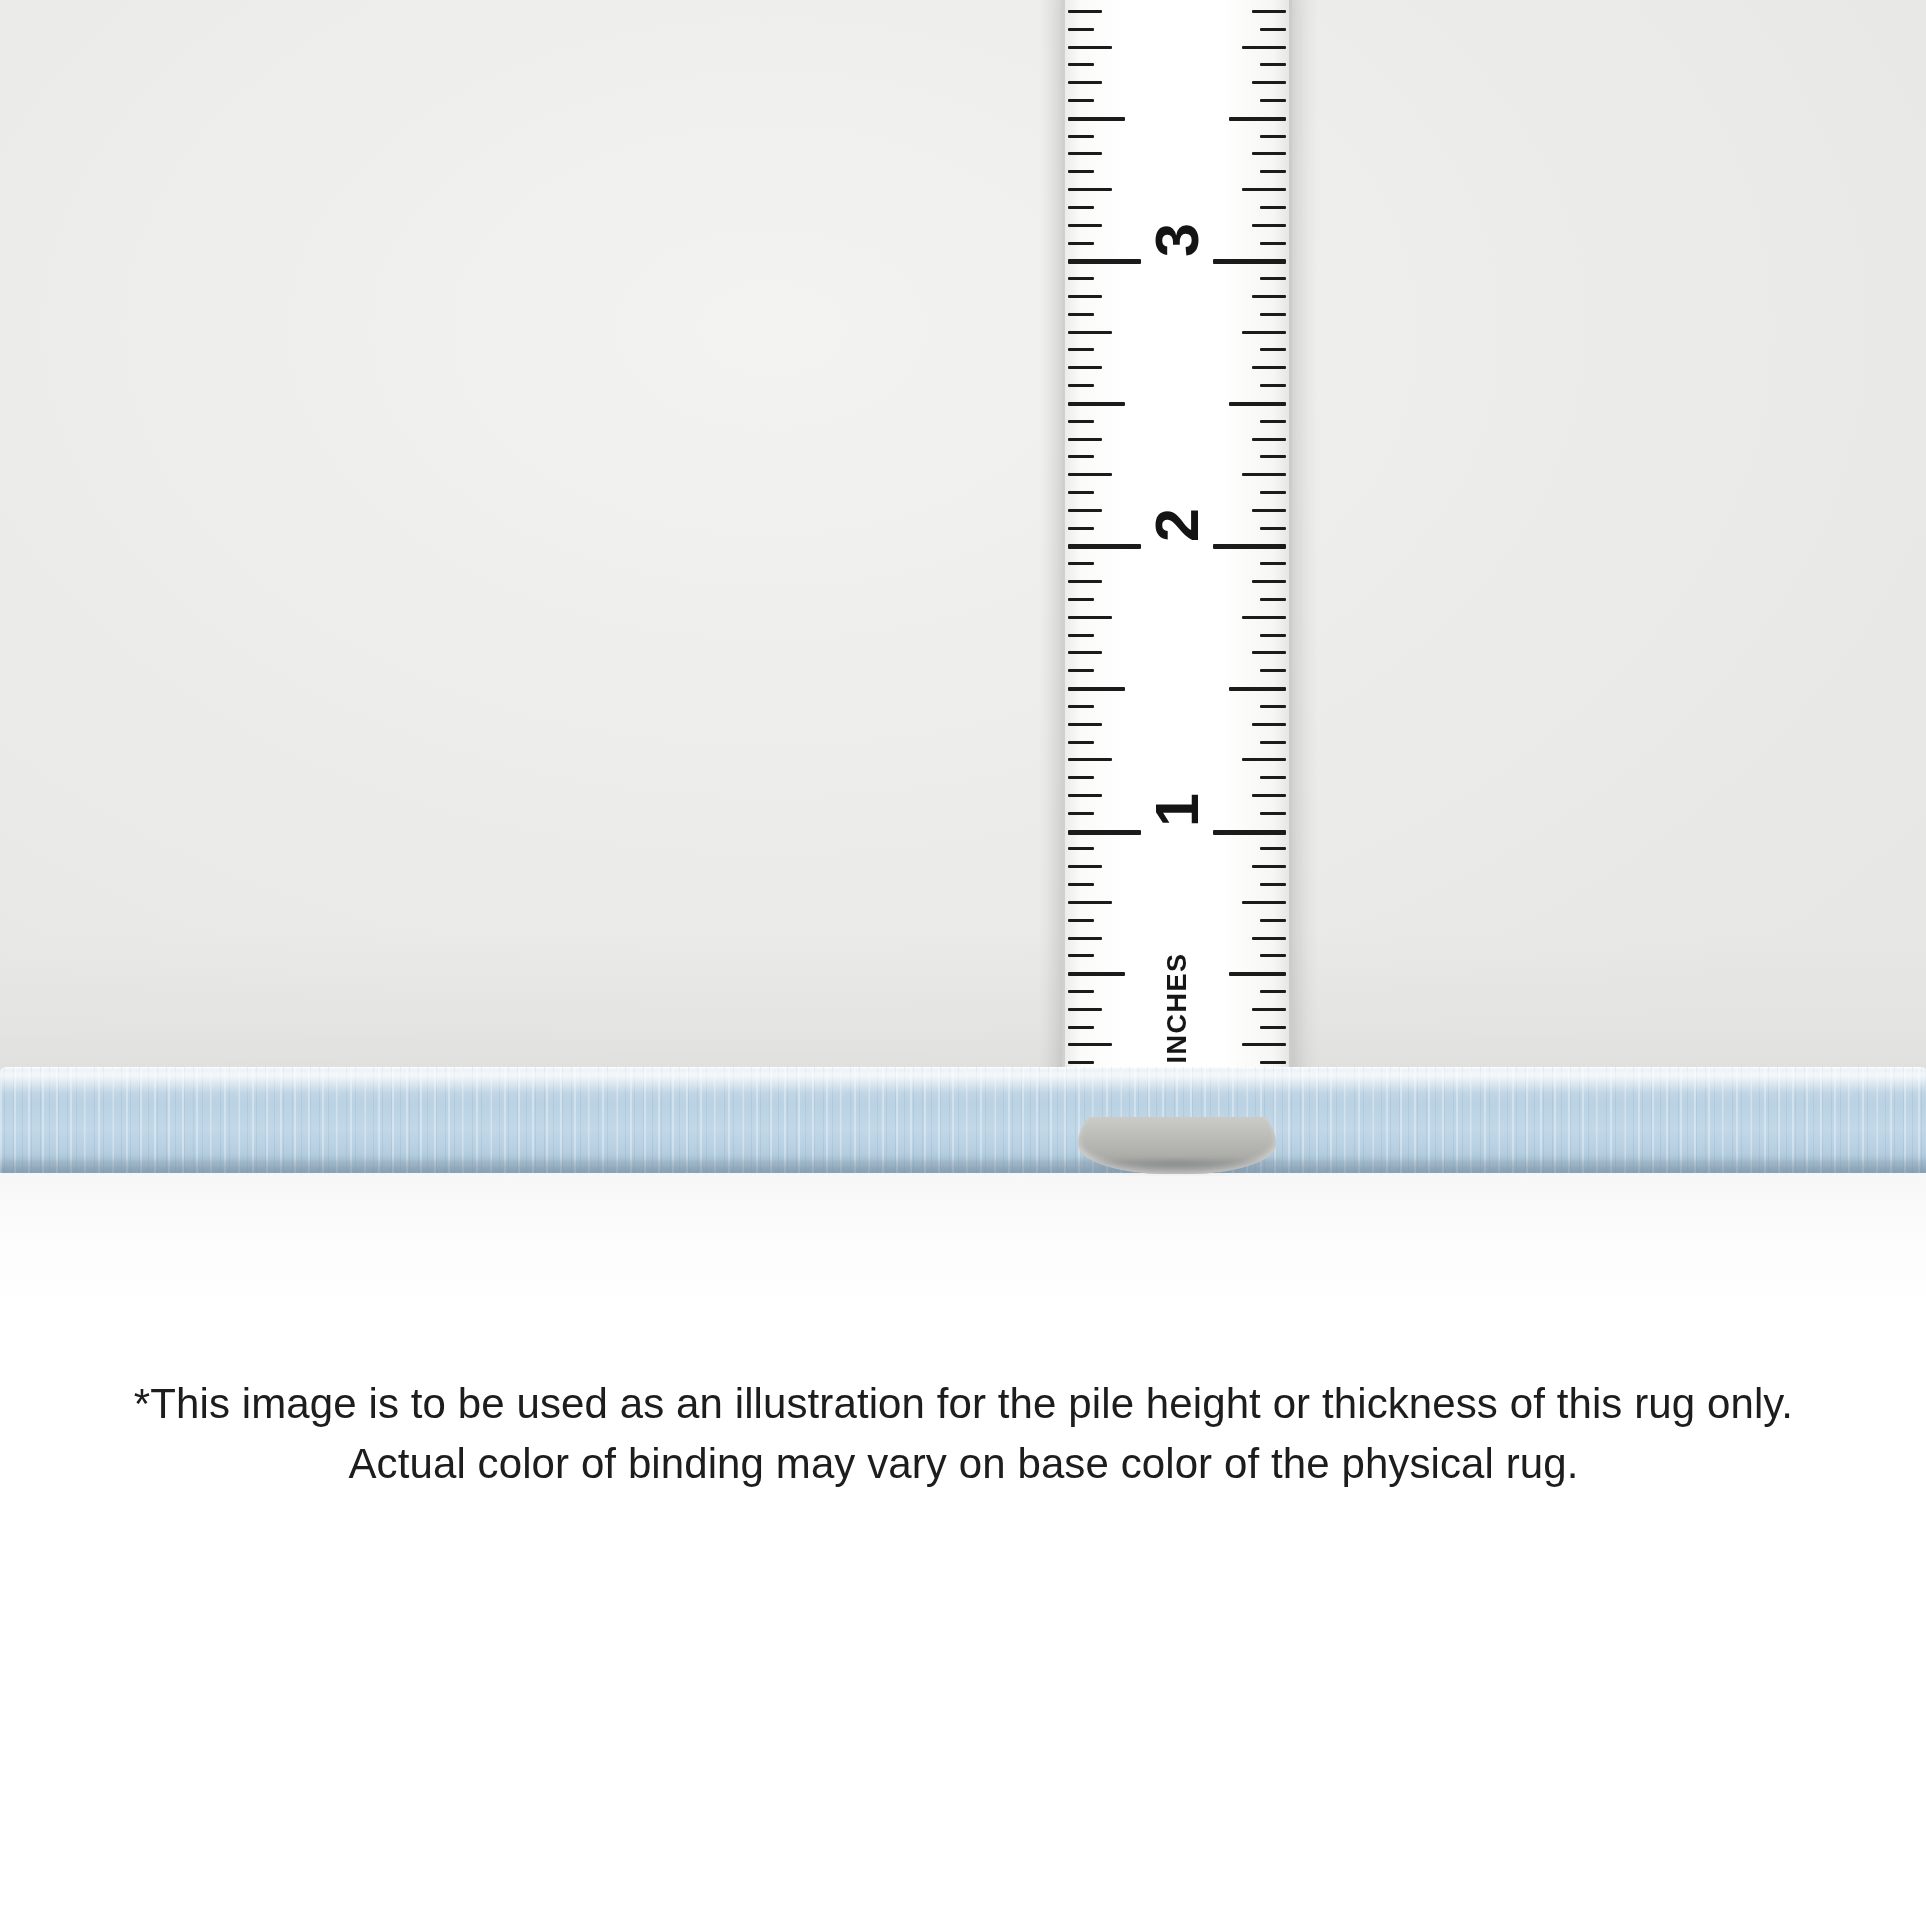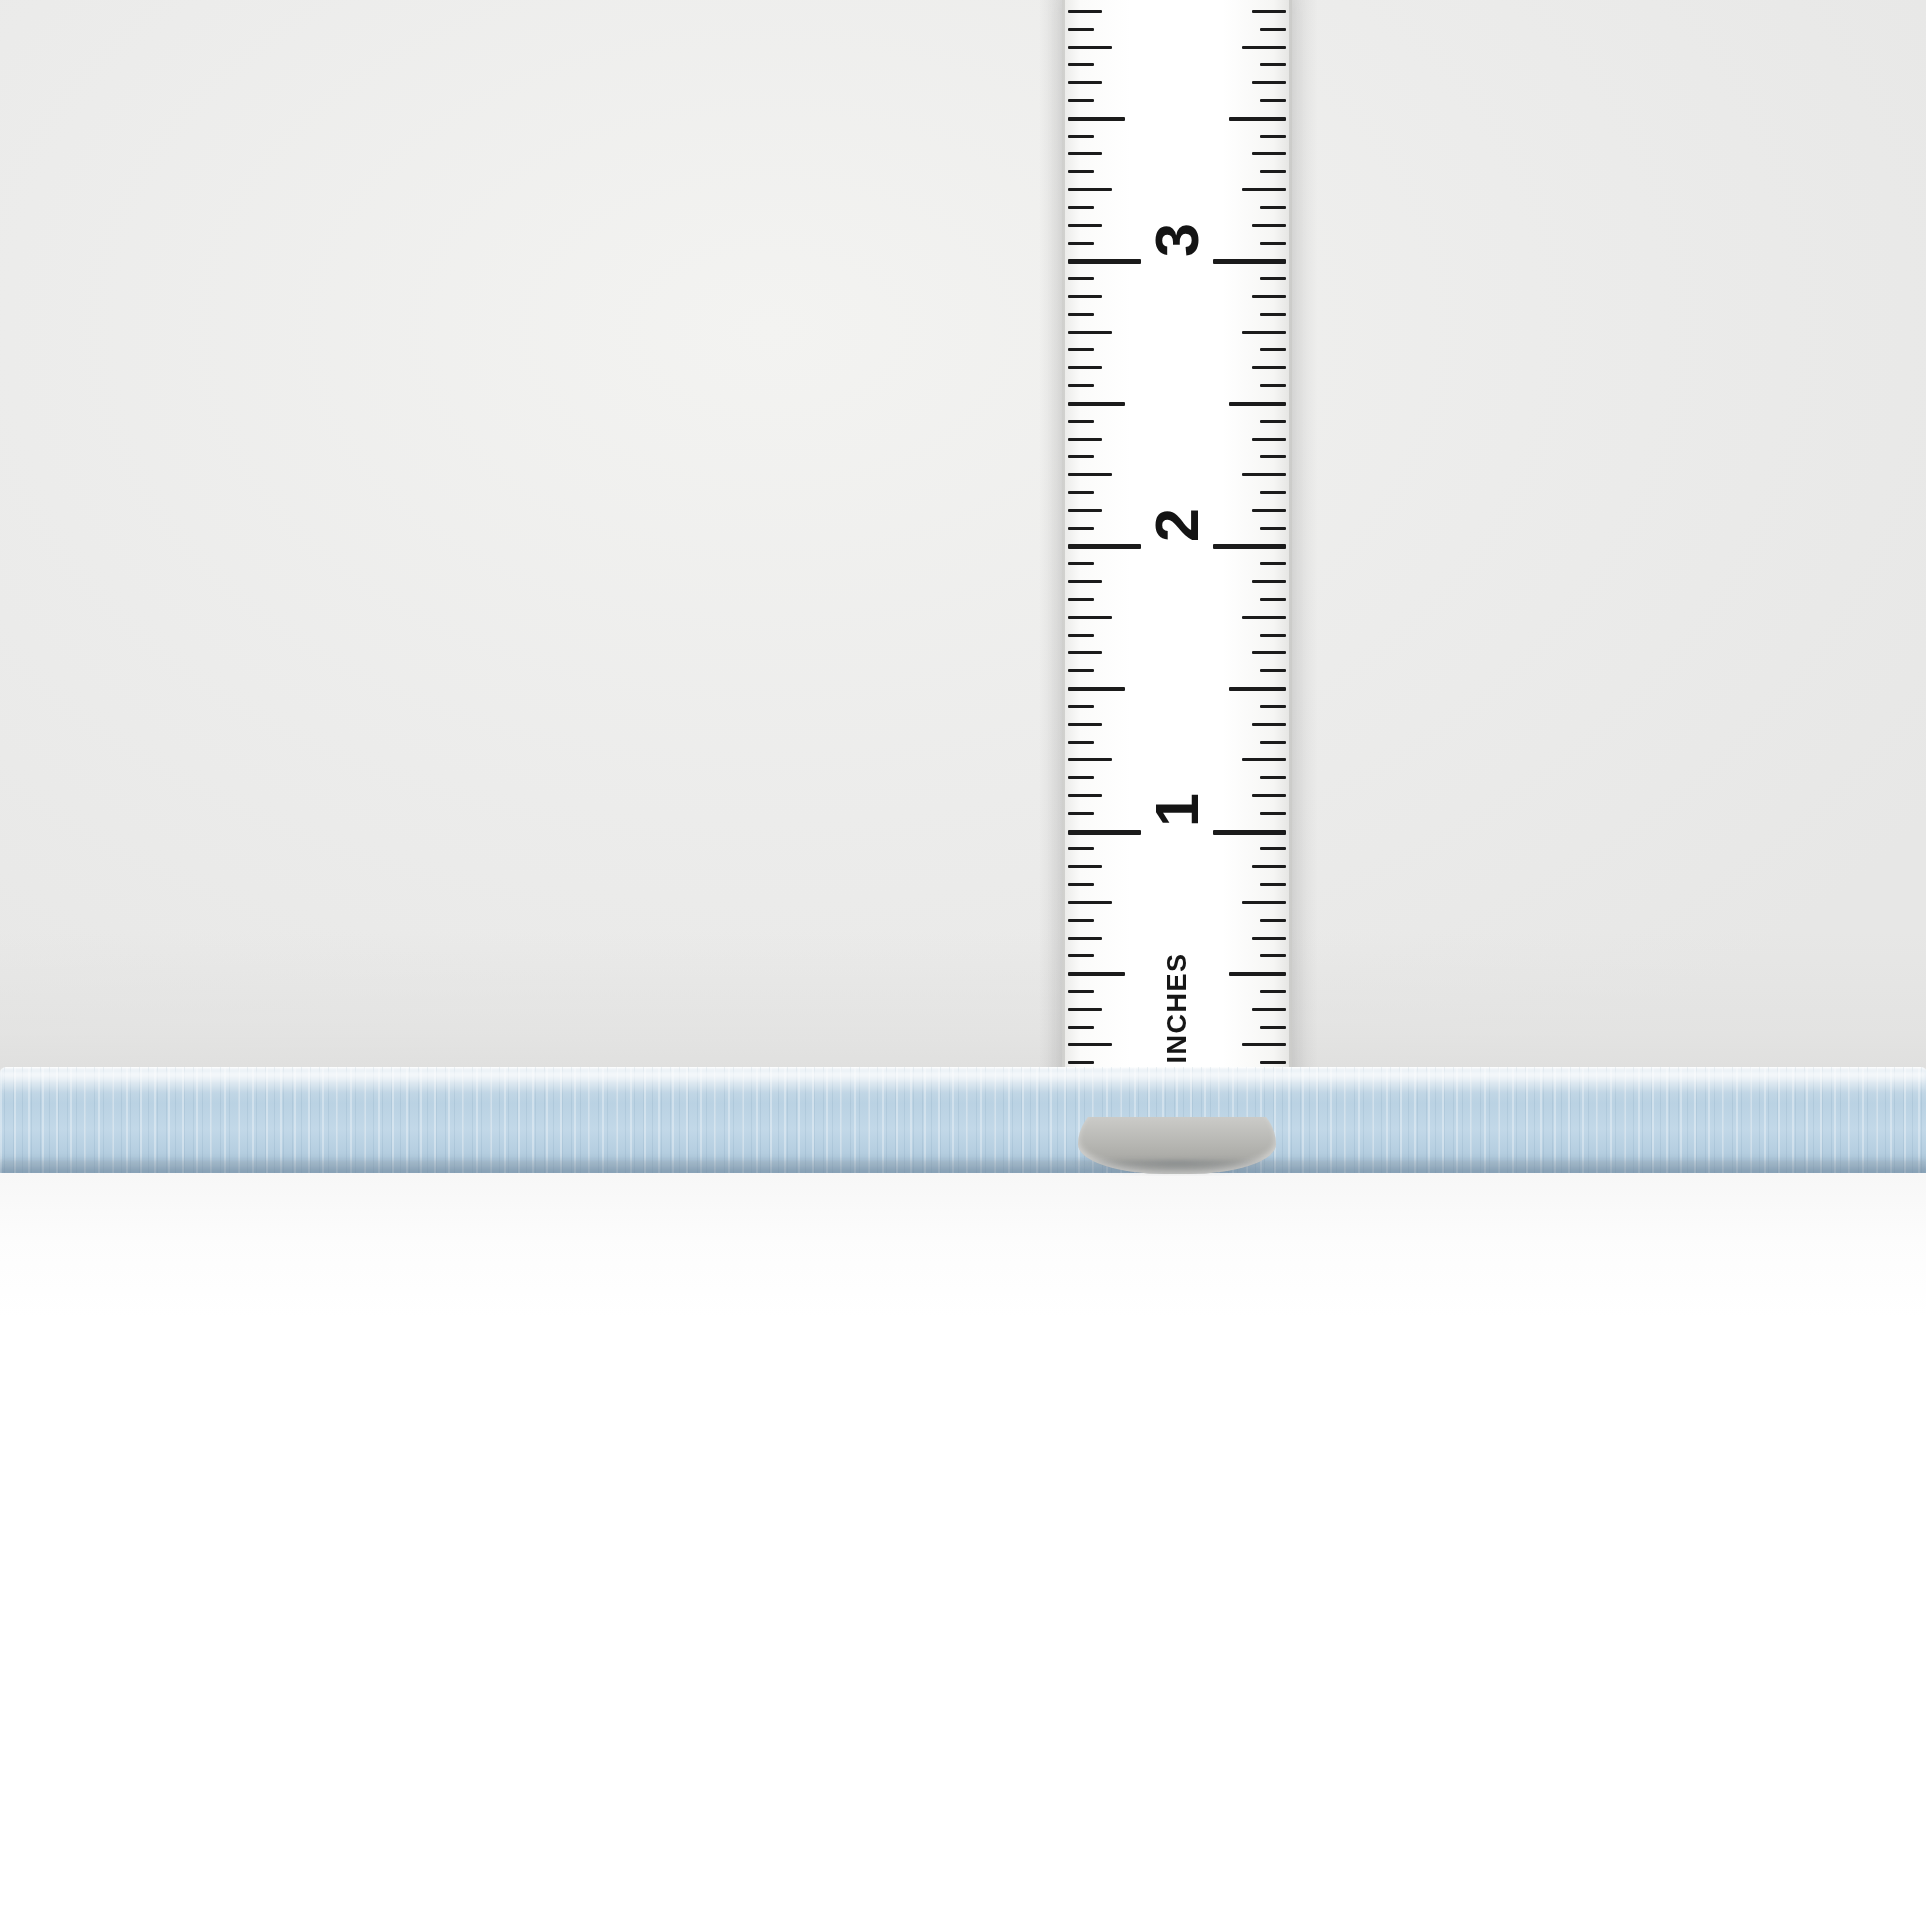--- a/index.html
+++ b/index.html
@@ -431,15 +431,19 @@
     <div class="contact-shadow"></div>
     <div class="floor"></div>
 
     <div class="ruler-tip">
       <div class="ruler-tip-metal"></div>
       <div class="ruler-tip-shadow"></div>
     </div>
 
   </div>
 
+  <div class="caption">
+    <span class="caption-line">*This image is to be used as an illustration for the pile height or thickness of this rug only.</span>
+    <span class="caption-line">Actual color of binding may vary on base color of the physical rug.</span>
+  </div>
 
 </div>
 
 
 </body></html>

